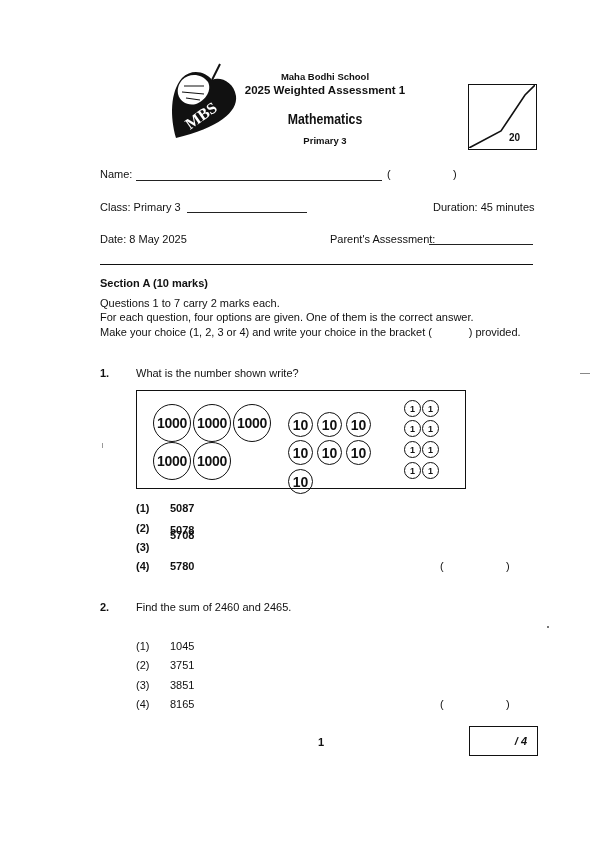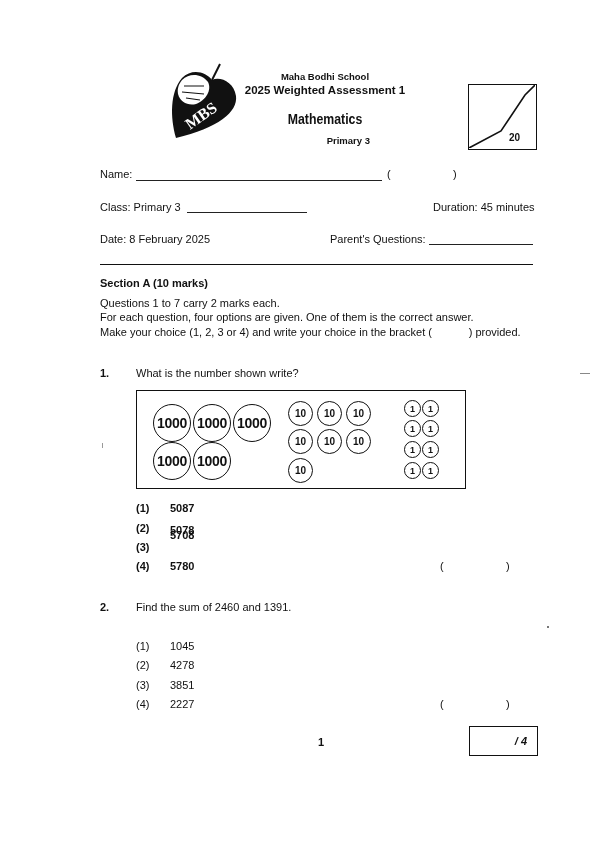--- a/index.html
+++ b/index.html
@@ -6,59 +6,59 @@
   body { width:600px; height:849px; background:#fff; position:relative; overflow:hidden;
          font-family:"Liberation Sans", sans-serif; color:#111; }
   .abs { position:absolute; }
   .t { font-size:11px; white-space:nowrap; }
   .b { font-weight:bold; }
   .line { position:absolute; border-bottom:1px solid #222; height:0; }
   .coin { position:absolute; border:1.6px solid #111; border-radius:50%; display:flex;
           align-items:center; justify-content:center; font-weight:bold; color:#111;
           box-sizing:border-box; font-family:"Liberation Sans", sans-serif; }
   .c1000 { width:38px; height:38px; font-size:14px; letter-spacing:-0.3px; }
-  .c10 { width:25px; height:25px; font-size:10px; }
+  .c10 { width:25px; height:25px; font-size:14px;margin-top:11px; }
   .c1 { width:17px; height:17px; font-size:9px; }
 </style>
 </head>
 <body>
 
 <div class="abs" style="left:168px;top:62px;width:72px;height:80px;">
   <svg width="72" height="80" viewBox="0 0 72 80">
     <path d="M8 76 C2 55, 2 30, 14 16 C24 6, 38 10, 44 18 C52 14, 66 20, 68 34 C70 50, 50 66, 8 76 Z" fill="#111"></path>
     <path d="M44 18 L52 2" stroke="#111" stroke-width="2"></path>
     <path d="M14 18 C22 10, 34 12, 40 20 C44 28, 38 38, 28 42 C20 44, 12 40, 10 32 C9 26, 11 22, 14 18 Z" fill="#fff"></path>
     <path d="M16 24 L36 24 M14 30 L36 32 M18 36 L32 38" stroke="#111" stroke-width="1.2" fill="none"></path>
     <text x="22" y="68" fill="#fff" font-family="Liberation Serif, serif" font-weight="bold" font-size="16" transform="rotate(-35 22 68)">MBS</text>
   </svg>
 </div>
 
 <div class="abs t b" style="left:270px;top:71px;font-size:9.5px;width:110px;text-align:center;">Maha Bodhi School</div>
 <div class="abs t b" style="left:243px;top:84px;font-size:11.5px;width:164px;text-align:center;">2025 Weighted Assessment 1</div>
 <div class="abs t b" style="left:270px;top:110px;font-size:15px;width:110px;text-align:center;transform:scaleX(0.82);">Mathematics</div>
-<div class="abs t b" style="left:280px;top:135px;font-size:9.5px;width:90px;text-align:right;">Primary 3</div>
+<div class="abs t b" style="left:280px;top:135px;font-size:9.5px;width:90px;text-align:center;">Primary 3</div>
 
 <div class="abs" style="left:468px;top:84px;width:69px;height:66px;border:1.5px solid #111;box-sizing:border-box;">
   <svg class="abs" style="left:0;top:0;" width="66" height="63" viewBox="0 0 66 63">
     <path d="M0 63 L32 46 L56 10 L66 0" stroke="#111" stroke-width="1.6" fill="none"></path>
   </svg>
   <div class="abs t b" style="left:40px;top:47px;font-size:10px;">20</div>
 </div>
 
 <div class="abs t" style="left:100px;top:168px;">Name:</div>
 <div class="line" style="left:136px;top:180px;width:246px;"></div>
 <div class="abs t" style="left:387px;top:168px;">(</div>
 <div class="abs t" style="left:453px;top:168px;">)</div>
 
 <div class="abs t" style="left:100px;top:201px;">Class: Primary 3</div>
 <div class="line" style="left:187px;top:212px;width:120px;"></div>
 <div class="abs t" style="left:433px;top:201px;">Duration: 45 minutes</div>
 
-<div class="abs t" style="left:100px;top:233px;">Date:  8 February 2025</div>
-<div class="abs t" style="left:330px;top:233px;">Parent's Questions:</div>
+<div class="abs t" style="left:100px;top:233px;">Date:  8 May 2025</div>
+<div class="abs t" style="left:330px;top:233px;">Parent's Assessment:</div>
 <div class="line" style="left:429px;top:244px;width:104px;"></div>
 
 <div class="abs" style="left:100px;top:264px;width:433px;border-top:1.5px solid #111;"></div>
 
 <div class="abs t b" style="left:100px;top:277px;">Section A (10 marks)</div>
 <div class="abs t" style="left:100px;top:297px;">Questions 1 to 7 carry 2 marks each.</div>
 <div class="abs t" style="left:100px;top:311px;">For each question, four options are given. One of them is the correct answer.</div>
 <div class="abs t" style="left:100px;top:326px;white-space:pre;">Make your choice (1, 2, 3 or 4) and write your choice in the bracket (            ) provided.</div>
 
 <div class="abs t b" style="left:100px;top:367px;">1.</div>
@@ -95,30 +95,30 @@
 <div class="abs t b" style="left:136px;top:522px;">(2)</div>
 <div class="abs t b" style="left:170px;top:524px;">5078</div>
 <div class="abs t b" style="left:136px;top:541px;">(3)</div>
 <div class="abs t b" style="left:170px;top:529px;">5708</div>
 <div class="abs t b" style="left:136px;top:560px;">(4)</div>
 <div class="abs t b" style="left:170px;top:560px;text-align:right;">5780</div>
 <div class="abs t" style="left:440px;top:560px;">(</div>
 <div class="abs t" style="left:506px;top:560px;">)</div>
 
 <div class="abs t b" style="left:100px;top:601px;">2.</div>
-<div class="abs t" style="left:136px;top:601px;">Find the sum of 2460 and 1391.</div>
+<div class="abs t" style="left:136px;top:601px;">Find the sum of 2460 and 2465.</div>
 
 <div class="abs t" style="left:136px;top:640px;">(1)</div>
 <div class="abs t" style="left:170px;top:640px;">1045</div>
 <div class="abs t" style="left:136px;top:659px;">(2)</div>
-<div class="abs t" style="left:170px;top:659px;">4278</div>
+<div class="abs t" style="left:170px;top:659px;">3751</div>
 <div class="abs t" style="left:136px;top:679px;">(3)</div>
 <div class="abs t" style="left:170px;top:679px;">3851</div>
 <div class="abs t" style="left:136px;top:698px;">(4)</div>
-<div class="abs t" style="left:170px;top:698px;">2227</div>
+<div class="abs t" style="left:170px;top:698px;">8165</div>
 <div class="abs t" style="left:440px;top:698px;">(</div>
 <div class="abs t" style="left:506px;top:698px;">)</div>
 
 <div class="abs t b" style="left:318px;top:736px;">1</div>
 <div class="abs" style="left:469px;top:726px;width:69px;height:30px;border:1.5px solid #111;box-sizing:border-box;">
   <div class="abs t b" style="right:10px;top:8px;font-style:italic;">/ 4</div>
 </div>
 
 <div class="abs" style="left:580px;top:373px;width:10px;height:1px;background:#888;"></div>
 <div class="abs" style="left:102px;top:443px;width:1px;height:5px;background:#999;"></div>

